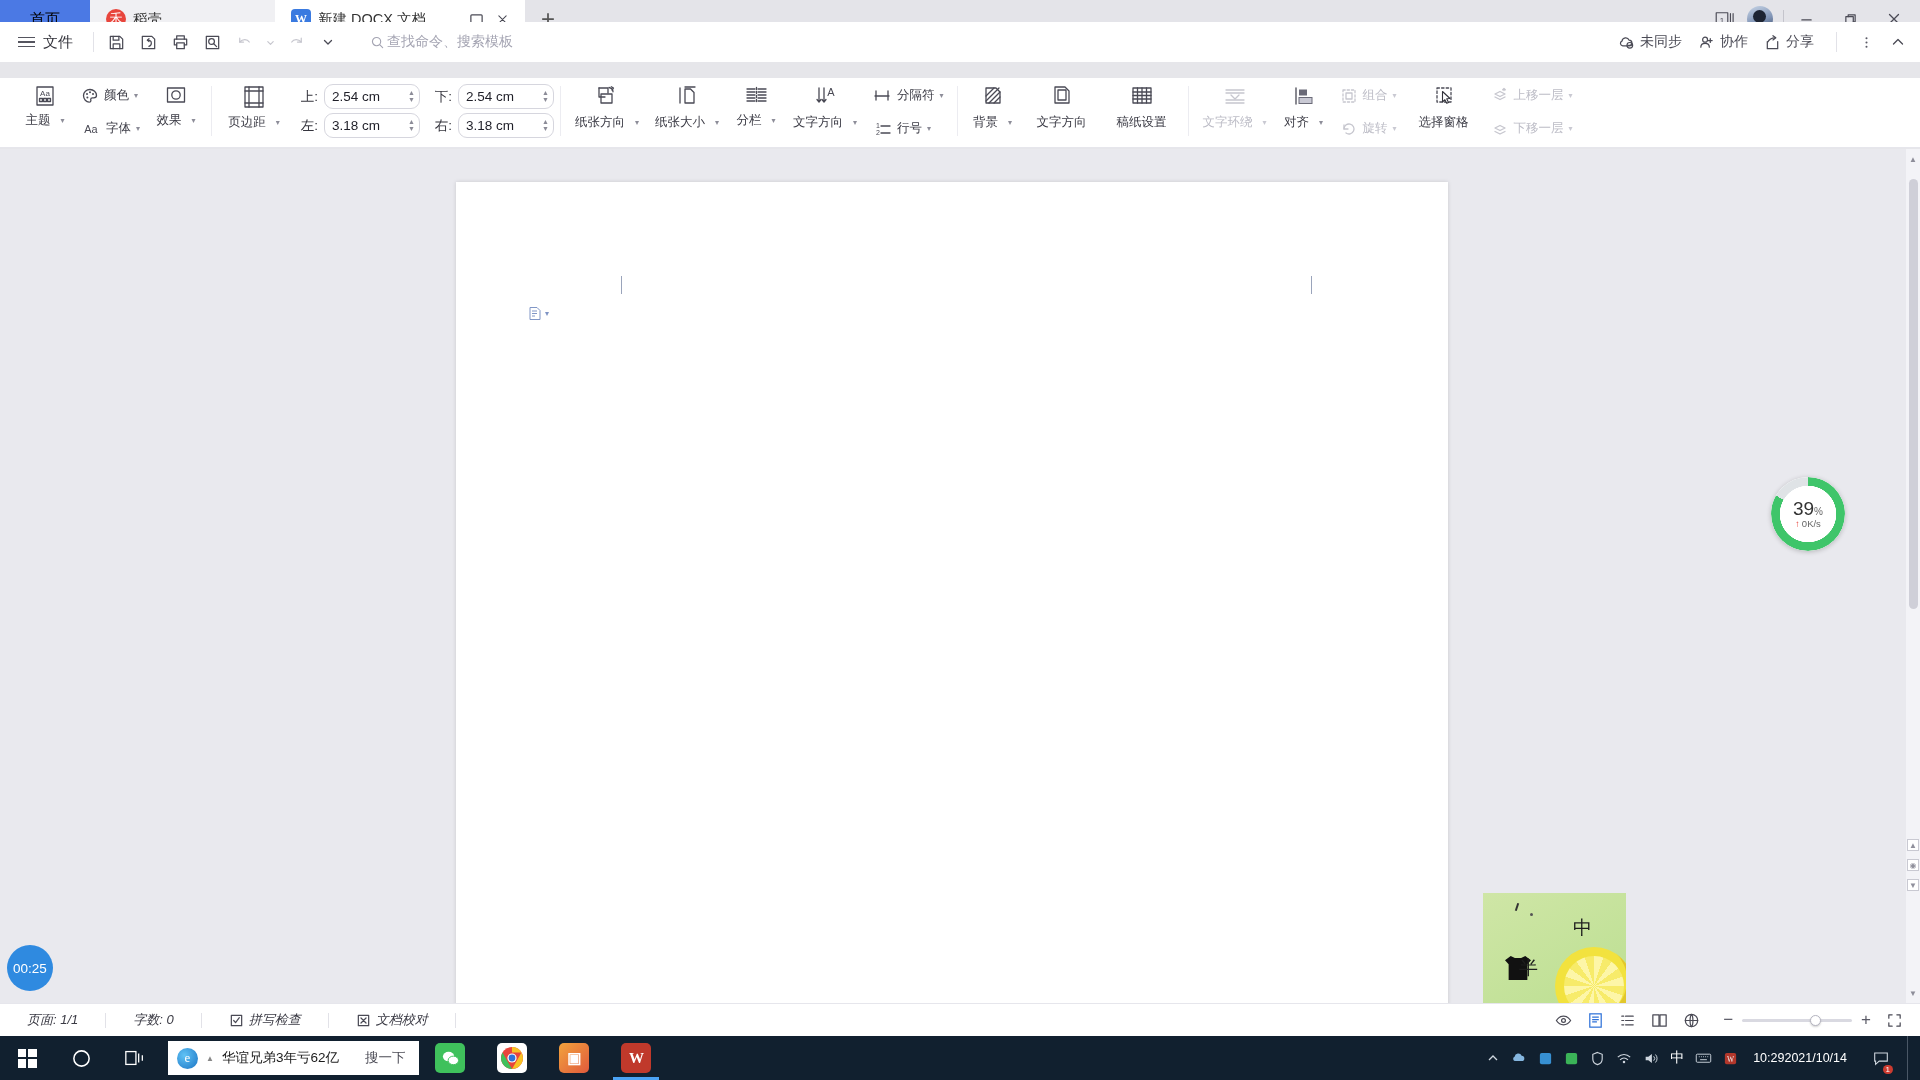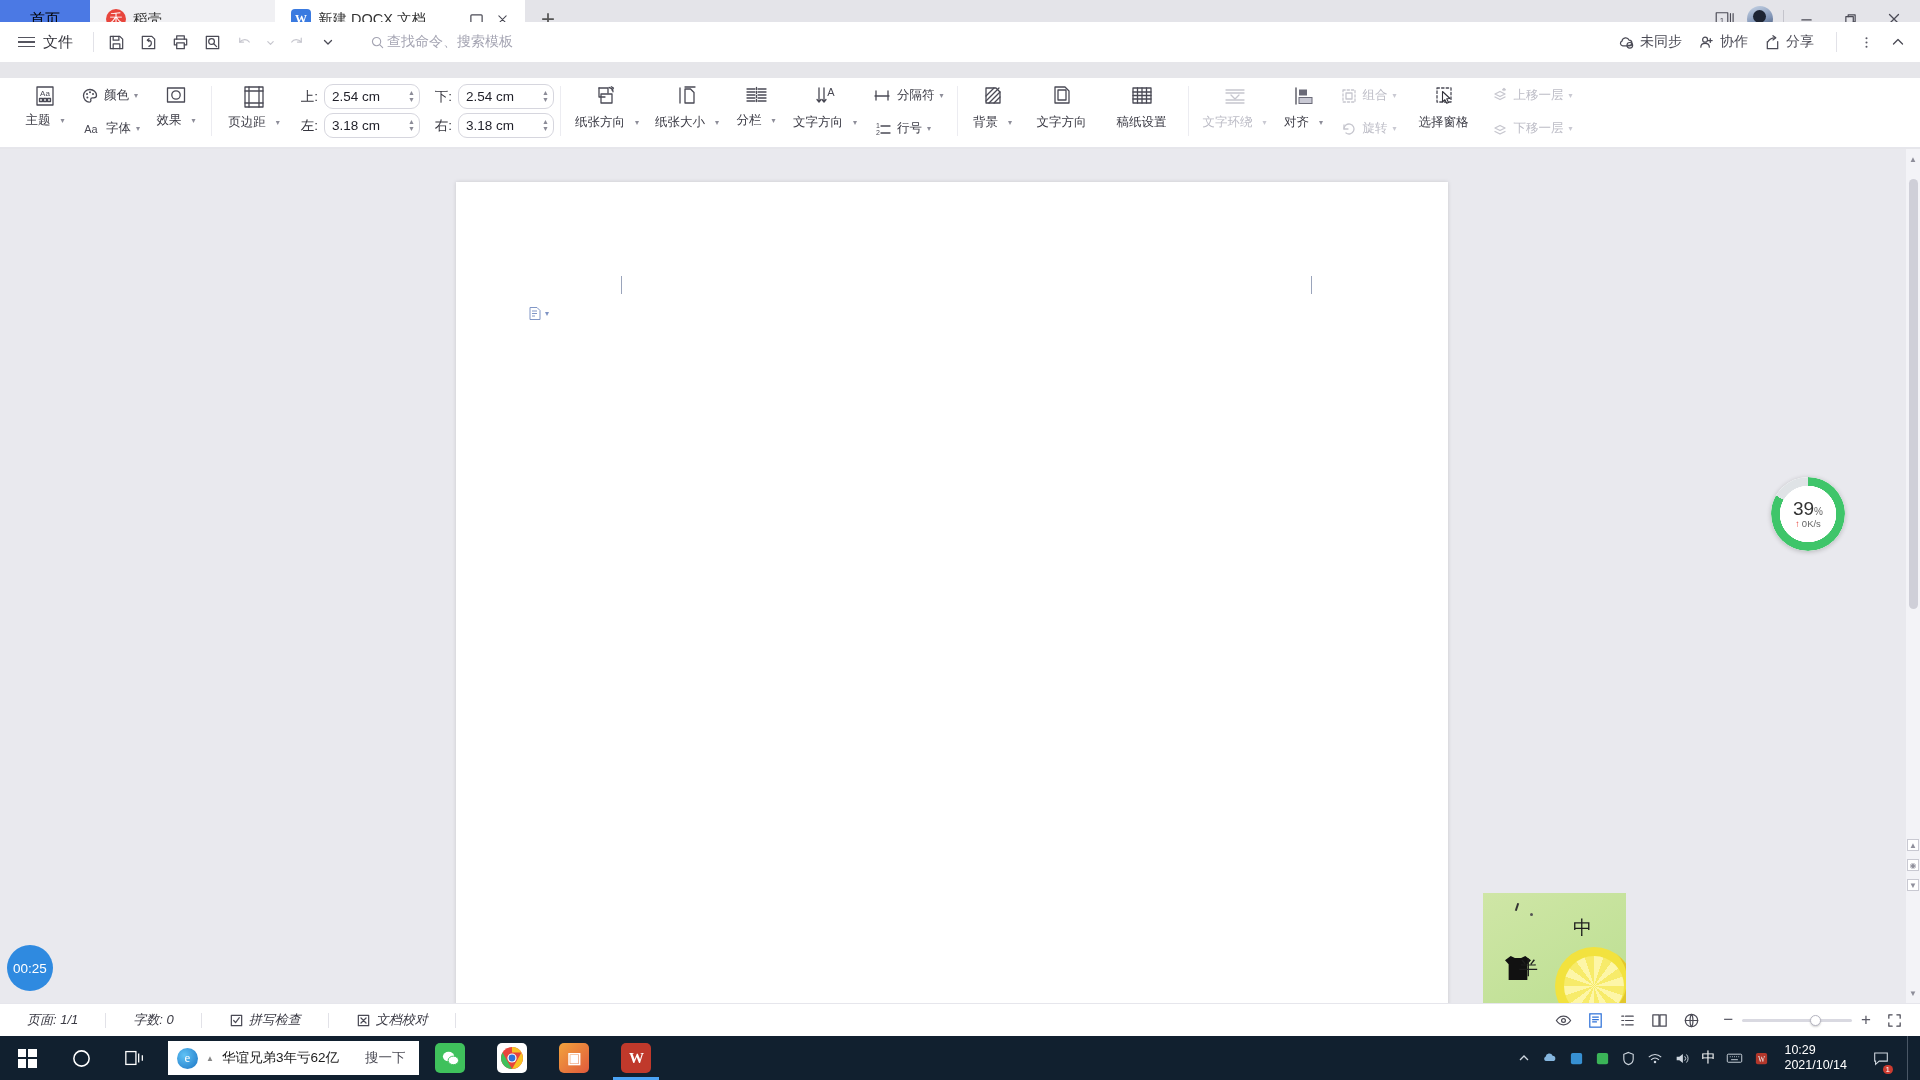--- a/index.html
+++ b/index.html
@@ -201,21 +201,21 @@
          display:flex; align-items:center; padding:0 14px; }
   .tk-app{ width:62px; position:relative; }
   .tk-app.active::after{ content:""; position:absolute; left:8px; right:8px;
                          bottom:0; height:3px; background:#4ba3f5; }
   .appbox{ width:30px; height:30px; border-radius:5px; display:flex;
            align-items:center; justify-content:center; font-size:15px;
            color:#fff; font-family:"Liberation Serif",serif; font-weight:bold; }
   .tray{ margin-left:auto; display:flex; align-items:center; gap:11px;
          padding-right:6px; font-size:12.5px; }
   .tray svg{ opacity:.92; }
-  .clock{ display:flex; flex-direction:column; align-items:flex-start;
+  .clock{ display:flex; flex-direction:row; align-items:flex-end;
           line-height:15px; font-size:12.5px; padding:0 8px 0 4px; }
   .notif{ width:30px; height:44px; display:flex; align-items:center;
           justify-content:center; position:relative; }
   .notif b{ position:absolute; right:3px; bottom:6px; background:#cc3b30;
             color:#fff; font-size:8px; border-radius:6px; padding:0 3px;
             font-weight:normal; }
   .showdesk{ width:7px; height:44px; border-left:1px solid #4a5766; }
 </style>
 </head>
 <body>

